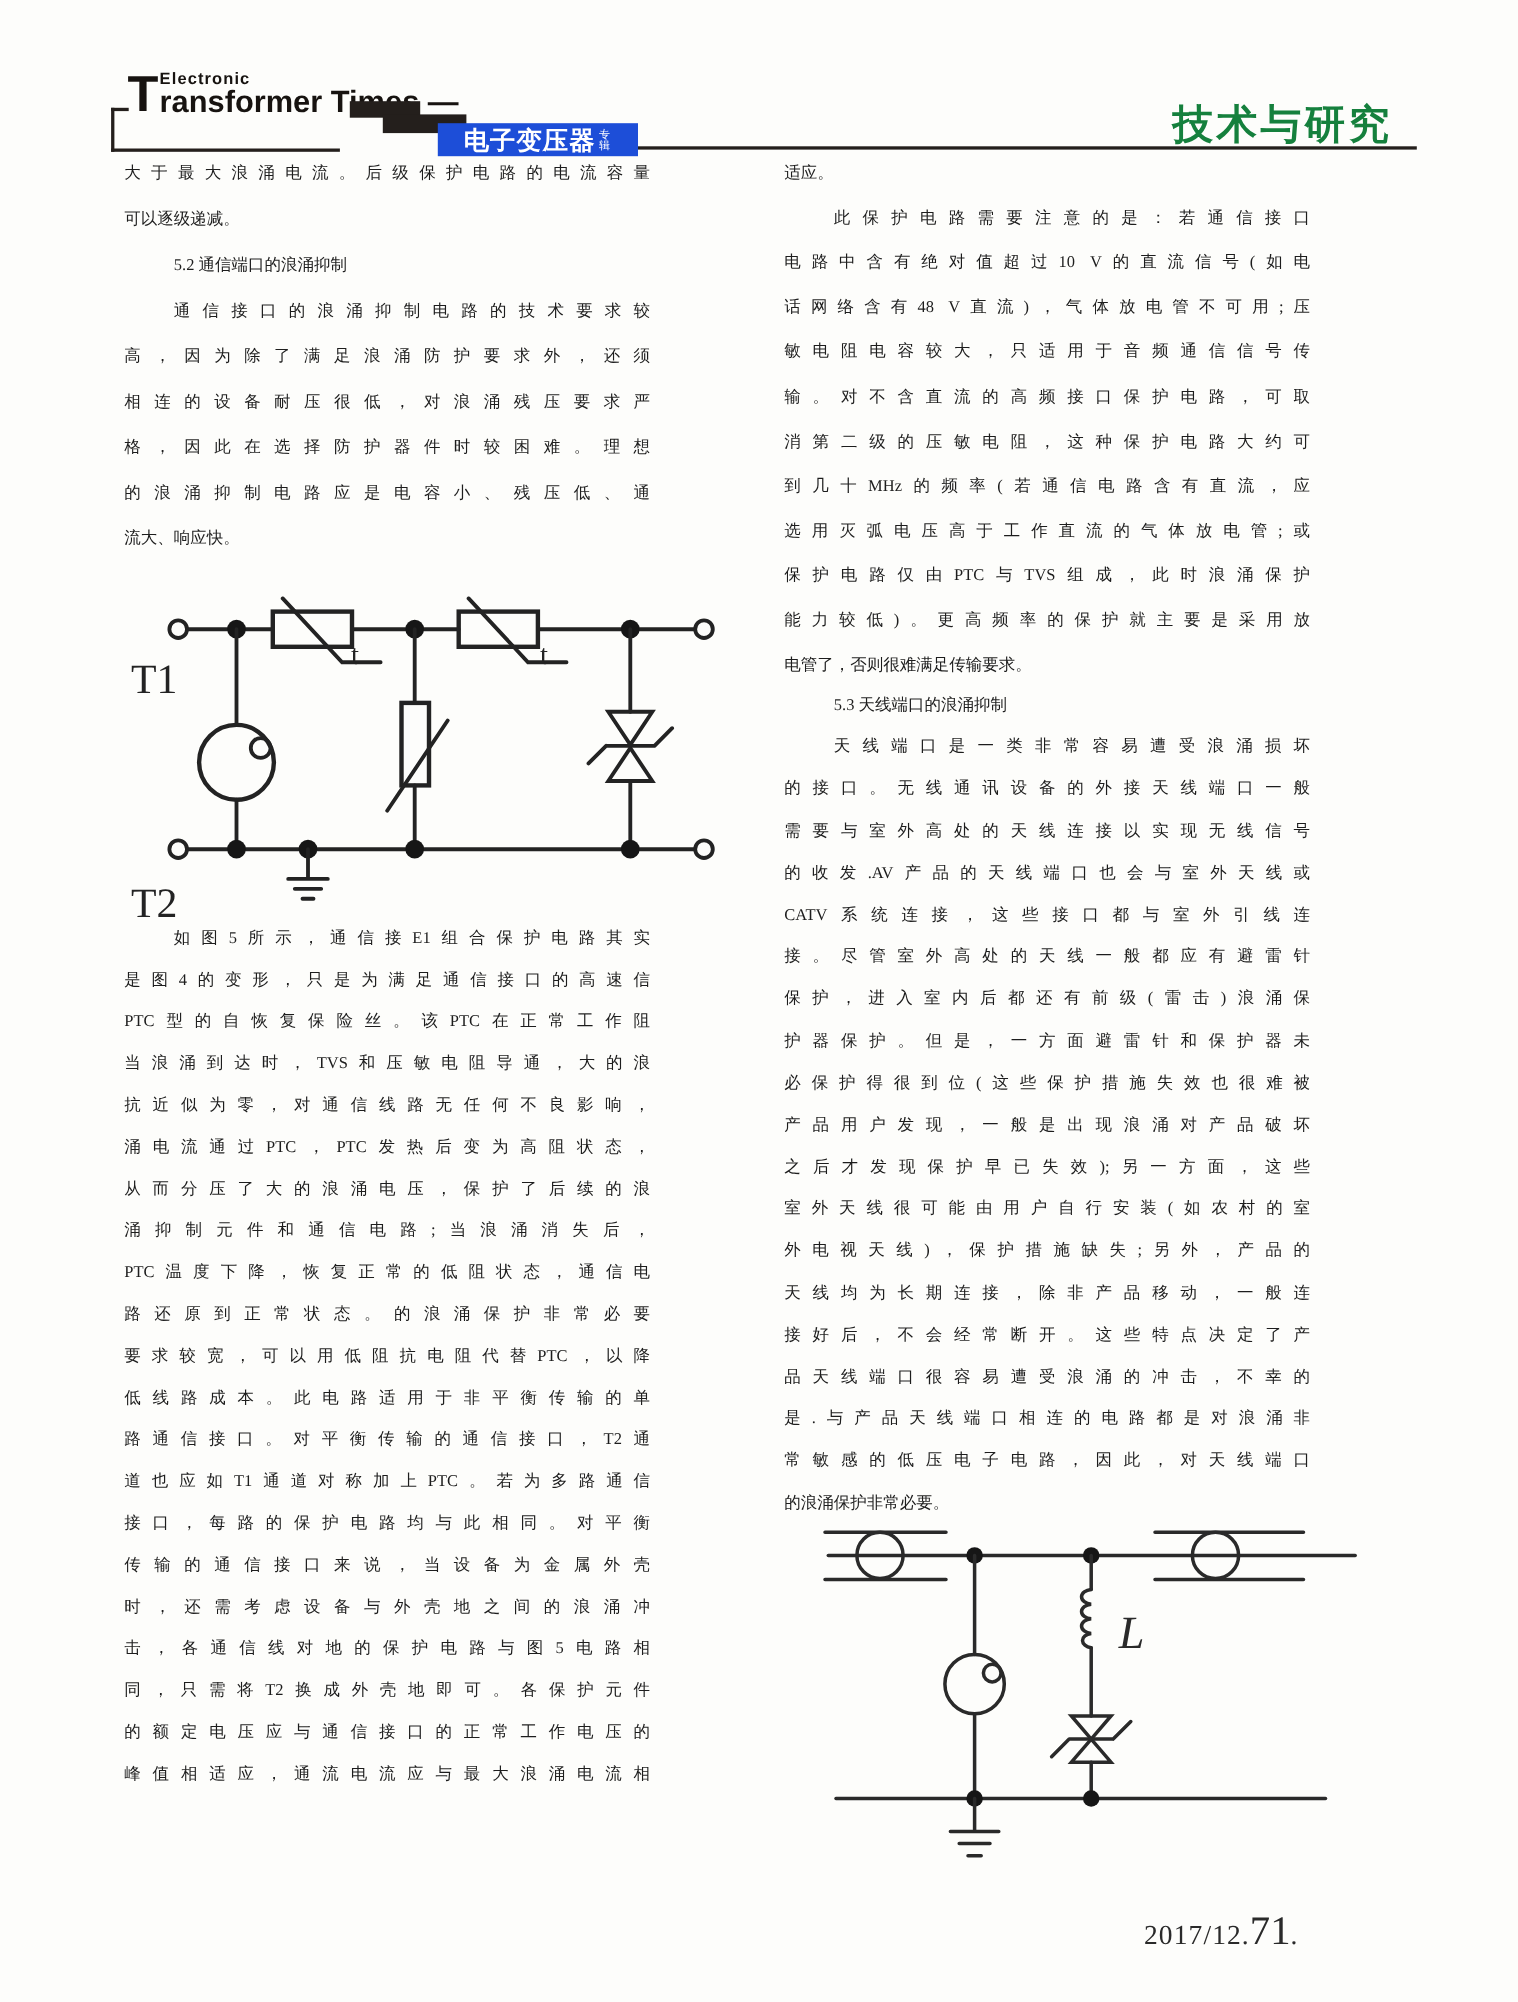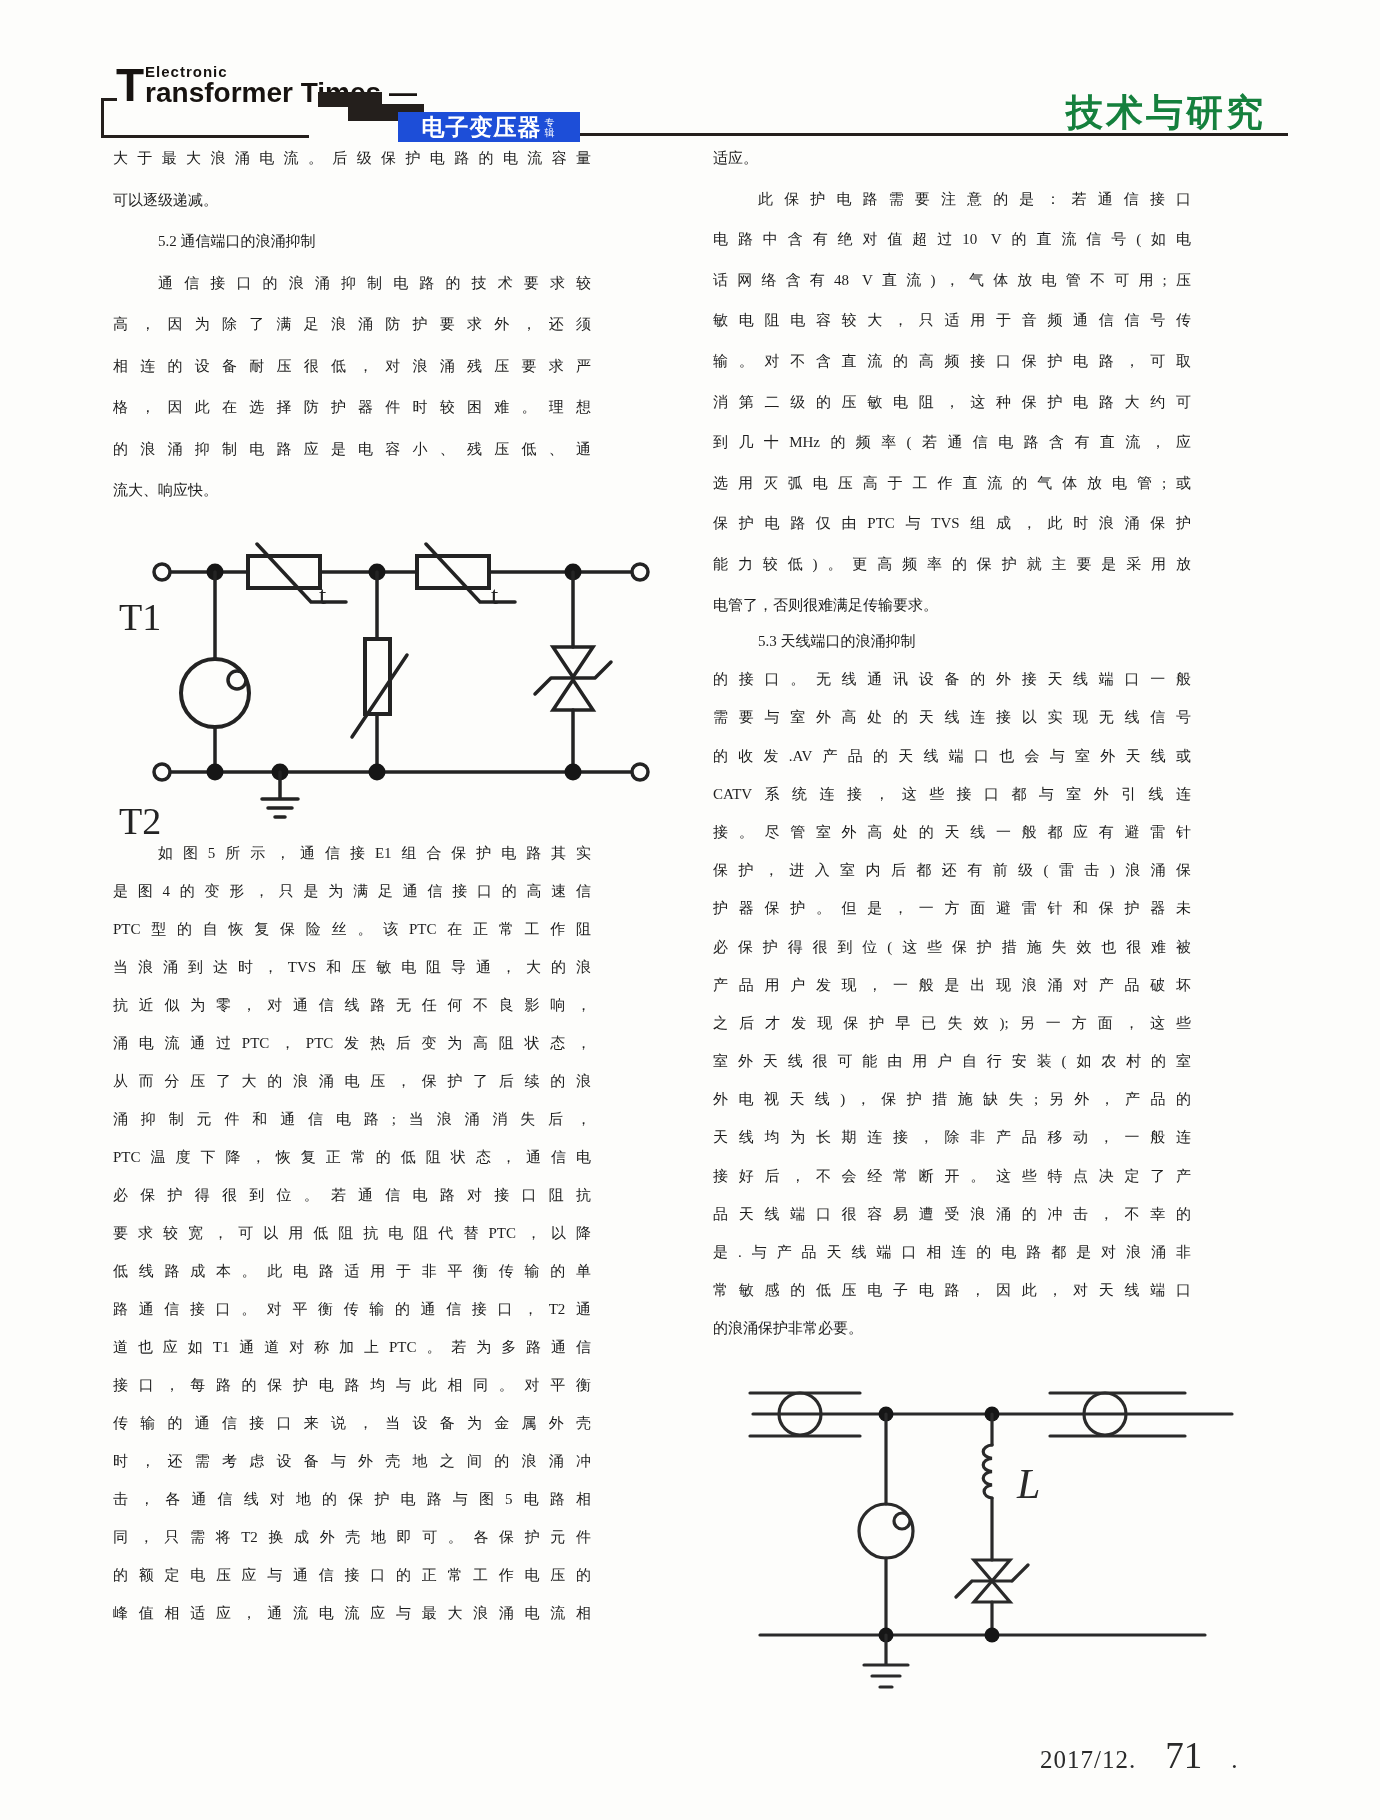--- a/index.html
+++ b/index.html
@@ -32,21 +32,21 @@
   .tline.i{text-indent:45px;}
   .lh41 .tline{height:41.5px;line-height:41.5px;}
   .lh40 .tline{height:40.6px;line-height:40.6px;}
   .lh38 .tline{height:38px;line-height:38px;}
   .lh382 .tline{height:38.2px;line-height:38.2px;}
   
   .fig{position:absolute;}
   .fig svg{display:block;}
   
   .footer{position:absolute;left:1040px;top:1734px;width:260px;text-align:left;color:#2a2a2a;
-          display:flex;align-items:baseline;gap:29px;}
+          display:flex;align-items:baseline;}
   .footer .issue{font-size:25px;letter-spacing:1px;}
   .footer .page{font-size:37px;}
   .footer .period{font-size:25px;}
 </style>
 </head>
 <body>
 
 <div class="hdr">
   <div class="logo-wrap">
     <span class="logo-t">T</span>
@@ -145,21 +145,21 @@
 <div class="tcol lh38" style="left:113px;top:834px;">
     <div class="tline j i">如图5所示，通信接E1组合保护电路其实</div>
     <div class="tline j">是图4的变形，只是为满足通信接口的高速信</div>
     <div class="tline j">PTC型的自恢复保险丝。该PTC在正常工作阻</div>
     <div class="tline j">当浪涌到达时，TVS和压敏电阻导通，大的浪</div>
     <div class="tline j">抗近似为零，对通信线路无任何不良影响，</div>
     <div class="tline j">涌电流通过PTC，PTC发热后变为高阻状态，</div>
     <div class="tline j">从而分压了大的浪涌电压，保护了后续的浪</div>
     <div class="tline j">涌抑制元件和通信电路;当浪涌消失后，</div>
     <div class="tline j">PTC温度下降，恢复正常的低阻状态，通信电</div>
-    <div class="tline j">必保护得很到位。若通信电路对接口阻抗</div>
+    <div class="tline j">路还原到正常状态。的浪涌保护非常必要</div>
     <div class="tline j">要求较宽，可以用低阻抗电阻代替PTC，以降</div>
     <div class="tline j">低线路成本。此电路适用于非平衡传输的单</div>
     <div class="tline j">路通信接口。对平衡传输的通信接口，T2通</div>
     <div class="tline j">道也应如T1通道对称加上PTC。若为多路通信</div>
     <div class="tline j">接口，每路的保护电路均与此相同。对平衡</div>
     <div class="tline j">传输的通信接口来说，当设备为金属外壳</div>
     <div class="tline j">时，还需考虑设备与外壳地之间的浪涌冲</div>
     <div class="tline j">击，各通信线对地的保护电路与图5电路相</div>
     <div class="tline j">同，只需将T2换成外壳地即可。各保护元件</div>
     <div class="tline j">的额定电压应与通信接口的正常工作电压的</div>
@@ -175,20 +175,21 @@
     <div class="tline j">输。对不含直流的高频接口保护电路，可取</div>
     <div class="tline j">消第二级的压敏电阻，这种保护电路大约可</div>
     <div class="tline j">到几十MHz的频率(若通信电路含有直流，应</div>
     <div class="tline j">选用灭弧电压高于工作直流的气体放电管;或</div>
     <div class="tline j">保护电路仅由PTC与TVS组成，此时浪涌保护</div>
     <div class="tline j">能力较低)。更高频率的保护就主要是采用放</div>
     <div class="tline">电管了，否则很难满足传输要求。</div>
   </div>
 <div class="tcol lh382" style="left:713px;top:622px;">
     <div class="tline i">5.3 天线端口的浪涌抑制</div>
+    <div class="tline j i">天线端口是一类非常容易遭受浪涌损坏</div>
     <div class="tline j">的接口。无线通讯设备的外接天线端口一般</div>
     <div class="tline j">需要与室外高处的天线连接以实现无线信号</div>
     <div class="tline j">的收发.AV产品的天线端口也会与室外天线或</div>
     <div class="tline j">CATV系统连接，这些接口都与室外引线连</div>
     <div class="tline j">接。尽管室外高处的天线一般都应有避雷针</div>
     <div class="tline j">保护，进入室内后都还有前级(雷击)浪涌保</div>
     <div class="tline j">护器保护。但是，一方面避雷针和保护器未</div>
     <div class="tline j">必保护得很到位(这些保护措施失效也很难被</div>
     <div class="tline j">产品用户发现，一般是出现浪涌对产品破坏</div>
     <div class="tline j">之后才发现保护早已失效);另一方面，这些</div>

